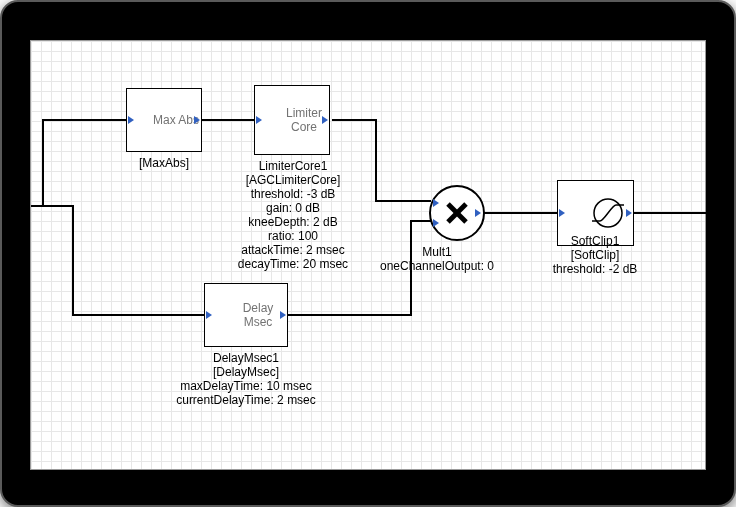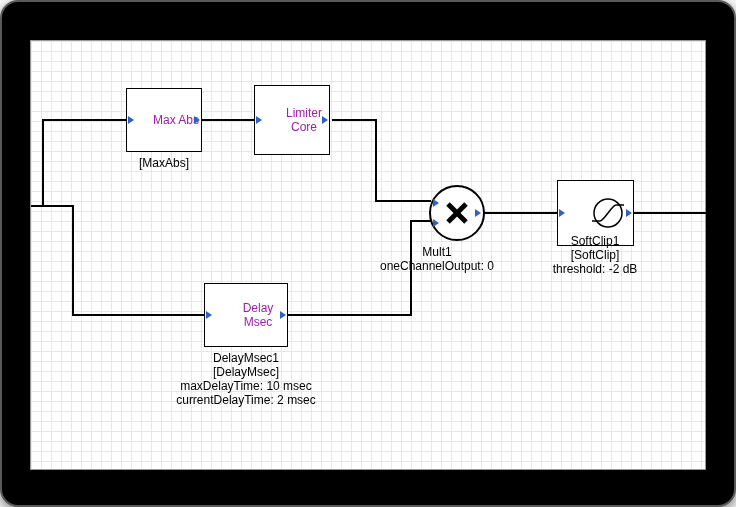--- a/index.html
+++ b/index.html
@@ -28,21 +28,21 @@
   }
   .wires{position:absolute;left:0;top:0;width:676px;height:430px;z-index:1;}
   .wires polyline{fill:none;stroke:#000;stroke-width:2;}
   .block{
     position:absolute;
     background:#ffffff;
     border:1px solid #000000;
     box-sizing:border-box;
     display:flex;flex-direction:column;
     align-items:center;justify-content:center;
-    font-size:12px;line-height:14px;color:#a21caf;
+    font-size:12px;line-height:14px;color:#737373;
     z-index:2;text-align:center;padding-left:24px;
   }
   .circle-block{
     position:absolute;
     background:#ffffff;
     border:2px solid #000000;
     border-radius:50%;
     box-sizing:border-box;
     display:flex;align-items:center;justify-content:center;
     z-index:2;
@@ -89,20 +89,30 @@
     <div class="labels" style="left:133px;top:115px;">
       <div>[MaxAbs]</div>
     </div>
 
     <div class="block" style="left:223px;top:44px;width:76px;height:70px;">
       <span class="pin in"></span>
       <span class="pin out"></span>
       <div>Limiter</div>
       <div>Core</div>
     </div>
+    <div class="labels" style="left:262px;top:118px;">
+      <div>LimiterCore1</div>
+      <div>[AGCLimiterCore]</div>
+      <div>threshold: -3 dB</div>
+      <div>gain: 0 dB</div>
+      <div>kneeDepth: 2 dB</div>
+      <div>ratio: 100</div>
+      <div>attackTime: 2 msec</div>
+      <div>decayTime: 20 msec</div>
+    </div>
 
     <div class="block" style="left:173px;top:242px;width:84px;height:64px;">
       <span class="pin in"></span>
       <span class="pin out"></span>
       <div>Delay</div>
       <div>Msec</div>
     </div>
     <div class="labels" style="left:215px;top:310px;">
       <div>DelayMsec1</div>
       <div>[DelayMsec]</div>

